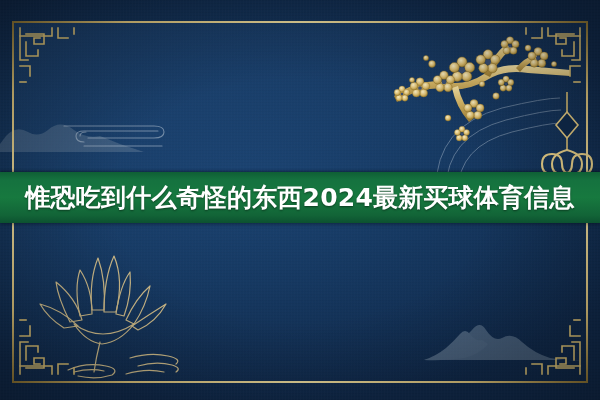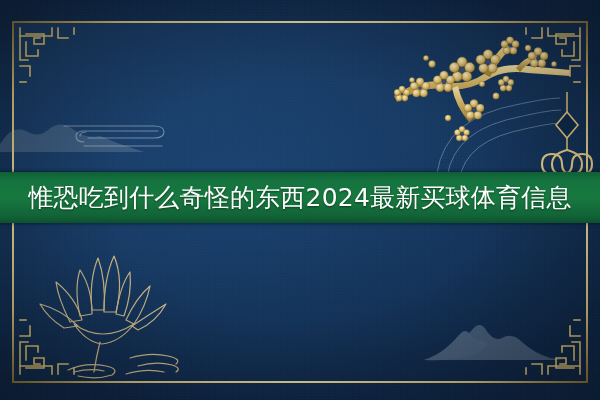--- a/index.html
+++ b/index.html
@@ -93,21 +93,21 @@
     height: 51px;
     background: linear-gradient(180deg, #0f5f35 0%, #15723f 16%, #17793f 50%, #126437 85%, #0c5130 100%);
     box-shadow: 0 -1px 3px rgba(0,0,0,.30), 0 1px 4px rgba(0,0,0,.35);
     display: flex;
     align-items: center;
     justify-content: center;
   }
   .title-text {
     color: #ffffff;
     font-size: 25px;
-    font-weight: normal;
+    font-weight: bold;
     letter-spacing: .2px;
     white-space: nowrap;
     line-height: 1;
     text-shadow: 0 1px 2px rgba(0,0,0,.45);
     font-family: "DejaVu Sans", "Liberation Sans", sans-serif;
   }
 </style>
 </head>
 <body>
 

